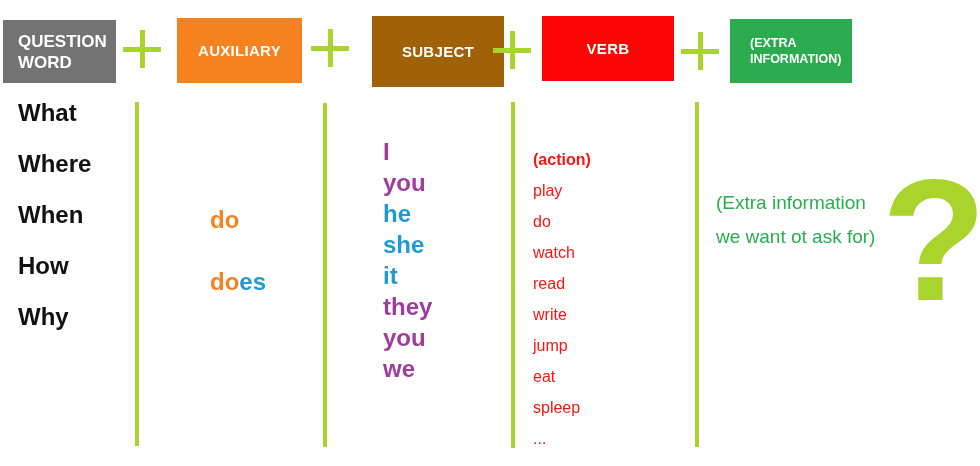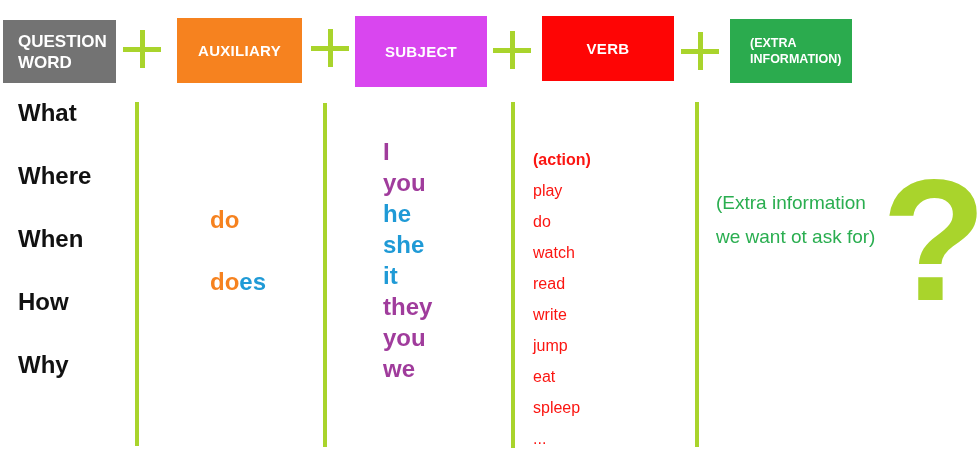--- a/index.html
+++ b/index.html
@@ -15,21 +15,21 @@
   .hbox {
     position: absolute;
     color: #ffffff;
     font-weight: bold;
     display: flex; align-items: center;
     white-space: pre-line;
   }
   .hbox.centered { justify-content: center; text-align: center; }
   .box-qword  { left: 3px;   top: 20px; width: 113px; height: 63px; background: #737373; font-size: 17px; line-height: 21px; padding-left: 15px; }
   .box-aux    { left: 177px; top: 18px; width: 125px; height: 65px; background: #f6821f; font-size: 15px; letter-spacing: .3px; }
-  .box-subj   { left: 355px; top: 16px; width: 132px; height: 71px; background: #d946ef; font-size: 15px; letter-spacing: .3px; }
+  .box-subj   { left: 372px; top: 16px; width: 132px; height: 71px; background: #a16207; font-size: 15px; letter-spacing: .3px; }
   .box-verb   { left: 542px; top: 16px; width: 132px; height: 65px; background: #fe0505; font-size: 15px; letter-spacing: .3px; }
   .box-extra  { left: 730px; top: 19px; width: 122px; height: 64px; background: #2bab4e; font-size: 12.5px; line-height: 16px; padding-left: 20px; }
 
   
   .plus { position: absolute; width: 38px; height: 38px; }
   .plus .bar-h, .plus .bar-v { position: absolute; background: #a9d42c; }
   .plus .bar-h { left: 0; top: 17px; width: 38px; height: 5px; }
   .plus .bar-v { left: 17px; top: 0; width: 5px; height: 38px; }
   .plus-1 { left: 123px; top: 30px; }
   .plus-2 { left: 311px; top: 29px; }
@@ -38,21 +38,21 @@
 
   
   .divider { position: absolute; width: 4px; background: #a9d42c; }
   .div-1 { left: 135px; top: 102px; height: 344px; }
   .div-2 { left: 323px; top: 103px; height: 344px; }
   .div-3 { left: 511px; top: 102px; height: 346px; }
   .div-4 { left: 695px; top: 102px; height: 345px; }
 
   
   .col { position: absolute; }
-  .col-qwords { left: 18px; top: 99px; display: flex; flex-direction: column; gap: 36px;
+  .col-qwords { left: 18px; top: 99px; display: flex; flex-direction: column; gap: 24px;
                 font-size: 24px; font-weight: bold; color: #111111; line-height: 27px; }
   .col-aux .aux-do   { position: absolute; left: 0; top: 0; }
   .col-aux { left: 210px; top: 206px; font-size: 24px; font-weight: bold; line-height: 28px; }
   .aux-does { position: absolute; left: 0; top: 62px; white-space: nowrap; }
   .c-orange { color: #f6821f; }
   .c-blue   { color: #1f9ad6; }
   .c-purple { color: #a03c9c; }
 
   .col-subjects { left: 383px; top: 136px; font-size: 24px; font-weight: bold; line-height: 31px; }
   .col-verbs    { left: 533px; top: 144px; font-size: 16px; color: #fb1511; line-height: 31px; }

